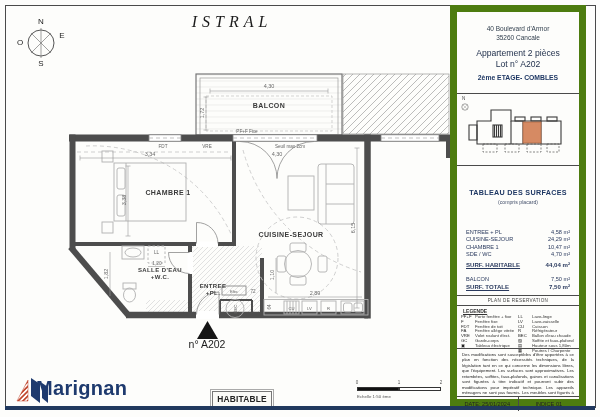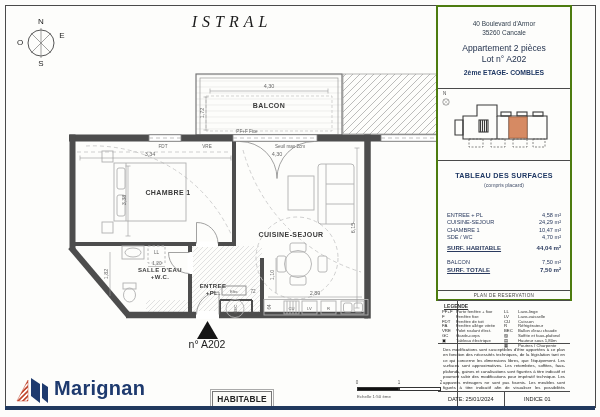--- a/index.html
+++ b/index.html
@@ -6,21 +6,21 @@
   #sheet{position:relative;width:600px;height:417px;background:#fdfdfb;font-family:"Liberation Sans",sans-serif;overflow:hidden;}
   #frame{position:absolute;left:5px;top:5px;width:589px;height:401px;border:1px solid #4a4a4a;}
   #bottombar{position:absolute;left:5px;top:406px;width:590px;height:4px;background:#21395e;}
   .lbl{position:absolute;transform:translate(-50%,-50%);white-space:nowrap;color:#3c3c3c;}
   .rot{position:absolute;transform:translate(-50%,-50%) rotate(-90deg);white-space:nowrap;color:#6b6b6b;}
   .dim{font-size:5.5px;color:#6b6b6b;}
   .room{font-size:7px;font-weight:bold;color:#3a3a3a;letter-spacing:.4px;}
   .ann{font-size:4.6px;color:#666;}
   .title{font-family:"Liberation Serif",serif;font-size:16px;letter-spacing:5px;color:#1c1c1c;}
   
-  #panel{position:absolute;left:436px;top:5px;width:136px;height:296px;border:2px solid #4d7c0f;background:#fdfdfb;box-sizing:border-box;}
+  #panel{position:absolute;left:450px;top:5px;width:136px;height:401px;border:7px solid #4d7c0f;background:#fdfdfb;box-sizing:border-box;}
   .sec{position:absolute;left:0;width:100%;box-sizing:border-box;border-top:1px solid #4a4a4a;}
   .ctr{text-align:center;}
   .hdr-addr{font-size:6.5px;color:#33404f;line-height:8.5px;}
   .hdr-apt{font-size:8.6px;color:#22314d;line-height:11px;}
   .hdr-floor{font-size:6.8px;font-weight:bold;color:#1f3864;}
   .surf-title{font-size:7.2px;font-weight:bold;color:#1f3864;letter-spacing:.3px;}
   .surf-sub{font-size:5.2px;color:#44506b;}
   .srow{display:flex;justify-content:space-between;padding:0 9px;font-size:5.6px;line-height:7.4px;color:#2a3a5e;}
   .srow.bold{font-weight:bold;font-size:6.1px;}
   .srow.bold .sl{text-decoration:underline;}
@@ -30,21 +30,21 @@
   .leg-col{width:50%;}
   .lrow{display:flex;font-size:4.3px;line-height:4.8px;color:#333;}
   .lrow .ab{width:14px;flex:none;color:#222;}
   .disc{font-size:4.3px;line-height:1.27;text-align:justify;color:#222;padding:3px 5px;}
   .pfoot{display:flex;height:100%;align-items:center;}
   .pfoot>div{width:50%;text-align:center;font-size:5.6px;color:#222;}
   .pfoot>div:last-child{border-left:1px solid #4a4a4a;height:100%;display:flex;align-items:center;justify-content:center;}
   
   #stamp{position:absolute;left:212px;top:391px;width:58px;height:14px;border:1px solid #777;outline:1px solid #aaa;outline-offset:1px;background:#fafaf7;display:flex;align-items:center;justify-content:center;font-size:8.4px;font-weight:bold;color:#222;letter-spacing:.2px;}
   
-  #brandname{position:absolute;left:54px;top:377px;font-size:20px;font-weight:bold;color:#1e3a6e;letter-spacing:.3px;}
+  #brandname{position:absolute;left:36px;top:377px;font-size:20px;font-weight:bold;color:#1e3a6e;letter-spacing:.3px;}
   
   .tick{position:absolute;font-size:4.5px;color:#555;transform:translate(-50%,0);}
   .sbar{position:absolute;height:4px;border:0.7px solid #333;box-sizing:border-box;}
   .scap{position:absolute;font-size:4.4px;color:#555;}
 </style>
 </head>
 <body>
 
 <div id="sheet">
   <div id="frame"></div>
@@ -236,21 +236,21 @@
         <g stroke="#555" stroke-width="0.7" fill="none" stroke-dasharray="2 1.5">
           <rect x="26" y="45" width="14" height="8"></rect>
           <rect x="48" y="45" width="14" height="8"></rect>
           <rect x="70" y="45" width="14" height="8"></rect>
           <rect x="90" y="45" width="12" height="8"></rect>
         </g>
       </svg>
     </div>
 
     <div class="sec" style="top:153px;height:130px;">
-      <div class="ctr surf-title" style="margin-top:10px;">TABLEAU DES SURFACES</div>
+      <div class="ctr surf-title" style="margin-top:22px;">TABLEAU DES SURFACES</div>
       <div class="ctr surf-sub" style="margin-top:2px;">(compris placard)</div>
       <div style="margin-top:24px;">
         <div class="srow">
             <span class="sl">ENTREE + PL</span>
             <span>4,58 m²</span>
           </div>
         <div class="srow">
             <span class="sl">CUISINE-SEJOUR</span>
             <span>24,29 m²</span>
           </div>

